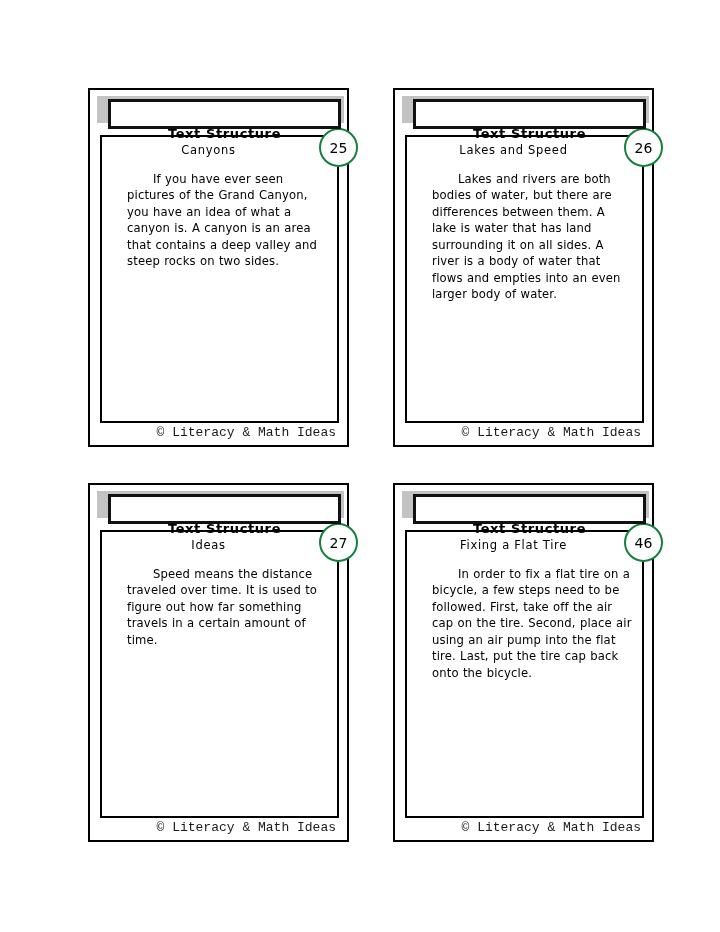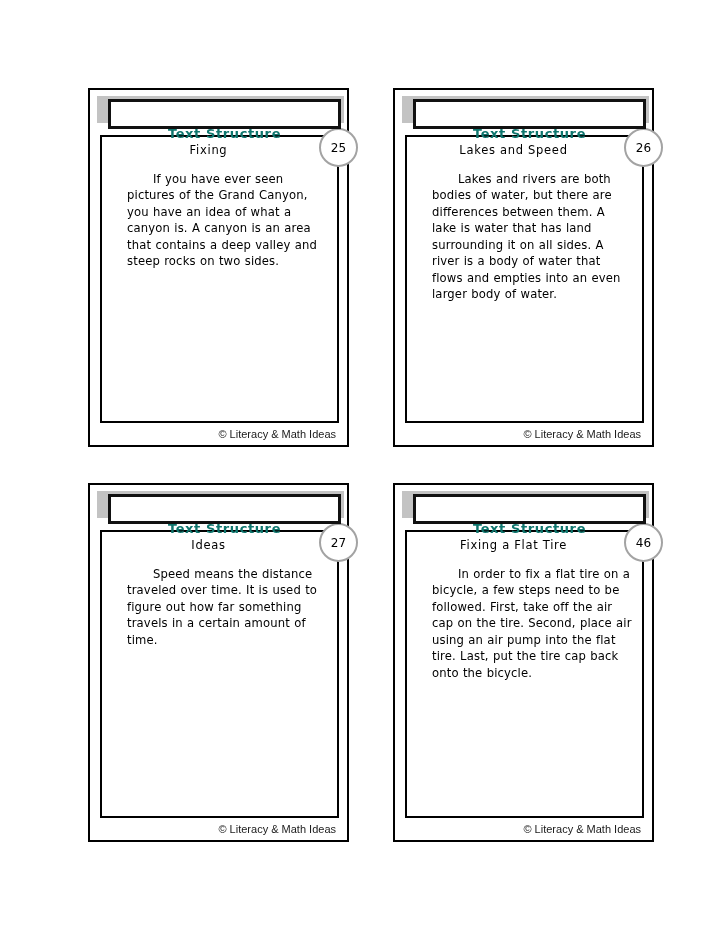--- a/index.html
+++ b/index.html
@@ -64,21 +64,21 @@
     display: flex;
     align-items: center;
     justify-content: center;
     z-index: 2;
   }
   .title-text {
     font-family: "DejaVu Sans", sans-serif;
     font-size: 13px;
     font-weight: 700;
     letter-spacing: 0.6px;
-    color: #0f766e;
+    color: #000000;
     white-space: nowrap;
     margin-top: 39px;
   }
 
   
   .content-box {
     position: relative;
     box-sizing: border-box;
     margin-top: 6px;
     margin-left: 0px;
@@ -114,57 +114,57 @@
     margin-left: 16px;
   }
 
   
   .number-badge {
     position: absolute;
     right: -21px;
     top: -9px;
     width: 35px;
     height: 35px;
-    border: 2px solid #a3a3a3;
+    border: 2px solid #15803d;
     border-radius: 50%;
     background: #ffffff;
     display: flex;
     align-items: center;
     justify-content: center;
     font-family: "DejaVu Sans", sans-serif;
-    font-size: 12px;
+    font-size: 14px;
     color: #000000;
     z-index: 5;
   }
 
   
   .card-footer {
     position: absolute;
     right: 11px;
     bottom: 5px;
-    font-family: Liberation Sans, sans-serif;
-    font-size: 11px;
+    font-family: Liberation Mono, monospace;
+    font-size: 13px;
     color: #1a1a1a;
     white-space: nowrap;
   }
 </style>
 </head>
 <body>
 
 <div class="page">
   <div class="card-grid">
 
     <div class="card">
       <div class="accent-bar"></div>
       <div class="title-plate">
         <span class="title-text">Text Structure</span>
       </div>
       <div class="content-box">
         <div class="number-badge">25</div>
-        <div class="subtitle">Fixing</div>
+        <div class="subtitle">Canyons</div>
         <div class="passage">If you have ever seen pictures of the Grand Canyon, you have an idea of what a canyon is.  A canyon is an area that contains a deep valley and steep rocks on two sides.</div>
       </div>
       <div class="card-footer">© Literacy &amp; Math Ideas</div>
     </div>
 
     <div class="card">
       <div class="accent-bar"></div>
       <div class="title-plate">
         <span class="title-text">Text Structure</span>
       </div>

